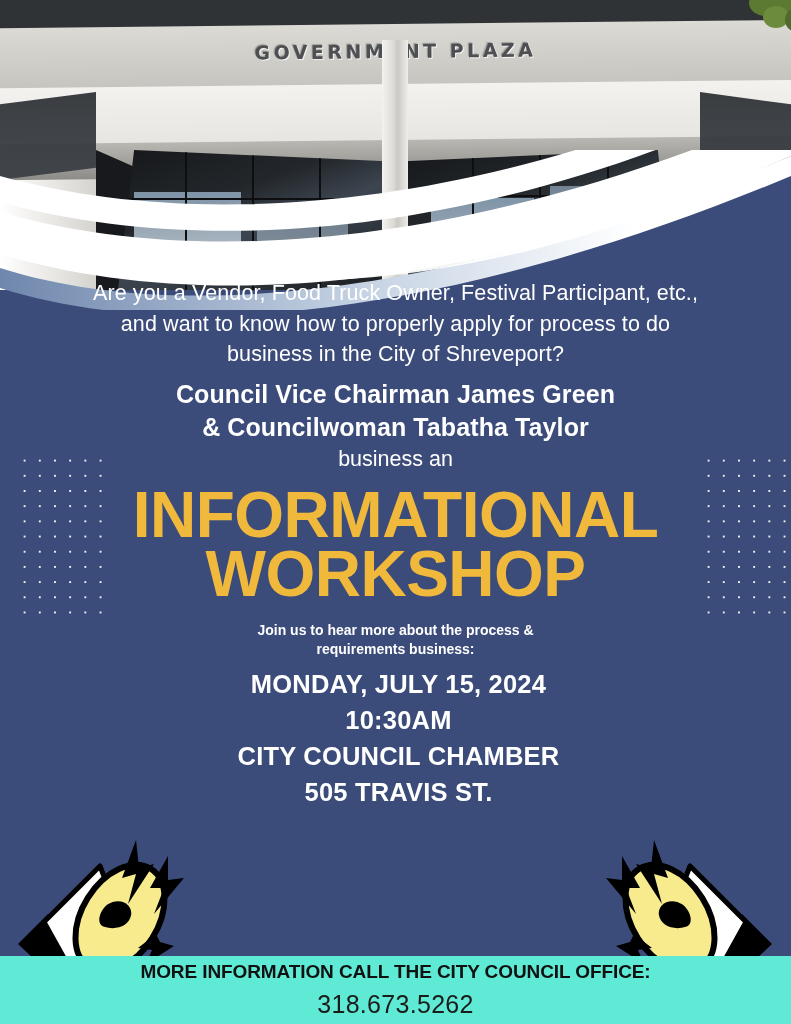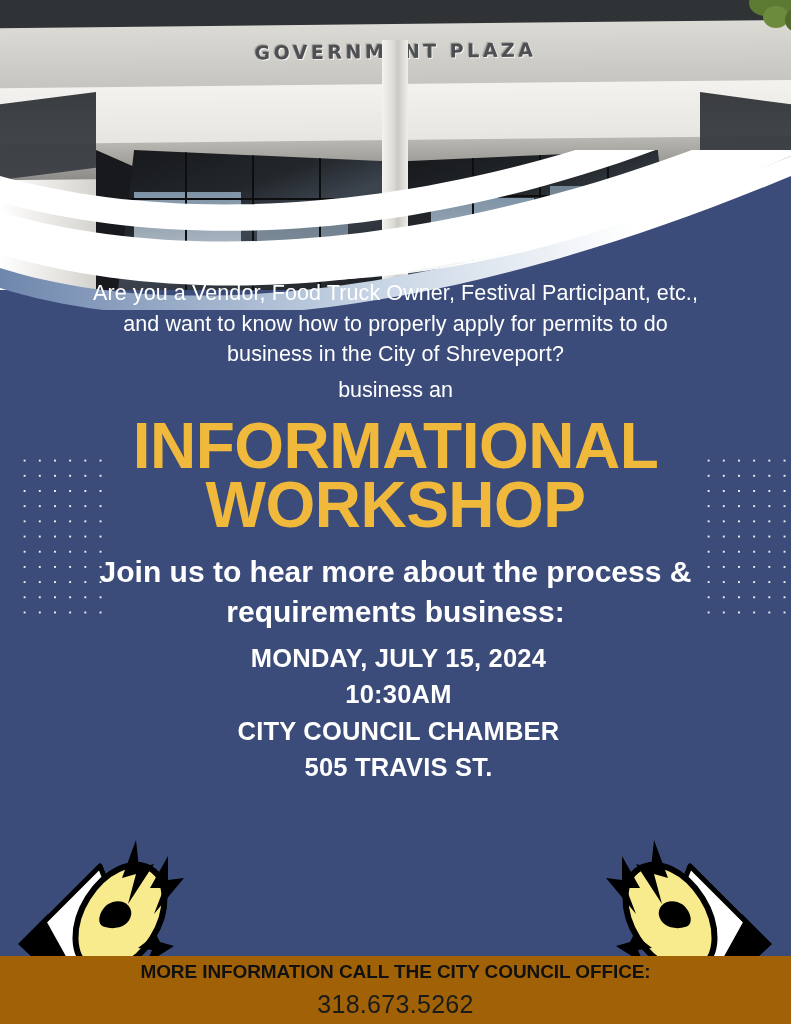--- a/index.html
+++ b/index.html
@@ -188,21 +188,21 @@
   .headline {
     margin-top: 14px;
     font-size: 64px;
     font-weight: 800;
     line-height: .93;
     letter-spacing: -0.5px;
     color: #f0b93b;
   }
   .join {
     margin-top: 16px;
-    font-size: 30px;
+    font-size: 14px;
     font-weight: 700;
     line-height: 1.36;
   }
   .agency {
     font-size: 23px;
     font-weight: 400;
     line-height: 1.37;
   }
   .event {
     margin-top: 7px;
@@ -225,21 +225,21 @@
     opacity: .92;
   }
   .dots.left  { left: 14px; }
   .dots.right { left: 698px; }
 
   
   .footer {
     position: absolute;
     left: 0; top: 956px;
     width: 791px; height: 68px;
-    background: #a16207;
+    background: #5eead4;
     text-align: center;
   }
   .footer-line1 {
     margin-top: 5px;
     font-size: 19px;
     font-weight: 800;
     color: #111111;
     letter-spacing: -.1px;
   }
   .footer-phone {
@@ -337,25 +337,27 @@
     <path d="M240,118 C420,122 600,78 791,-12 L791,4 C600,96 420,138 250,130 Z" fill="#ffffff" opacity="0.95"></path>
   </svg>
 
   <div class="dots left"></div>
   <div class="dots right"></div>
 
   <div class="body-copy">
 
     <div class="intro">
       <div>Are you a Vendor, Food Truck Owner, Festival Participant, etc.,</div>
-      <div>and want to know how to properly apply for permits to do</div>
+      <div>and want to know how to properly apply for process to do</div>
       <div>business in the City of Shreveport?</div>
     </div>
 
     <div class="presenters">
+      <div>Council Vice Chairman James Green</div>
+      <div>&amp; Councilwoman Tabatha Taylor</div>
     </div>
 
     <div class="present-an">business an</div>
 
     <div class="headline">
       <div>INFORMATIONAL</div>
       <div>WORKSHOP</div>
     </div>
 
     <div class="join">

